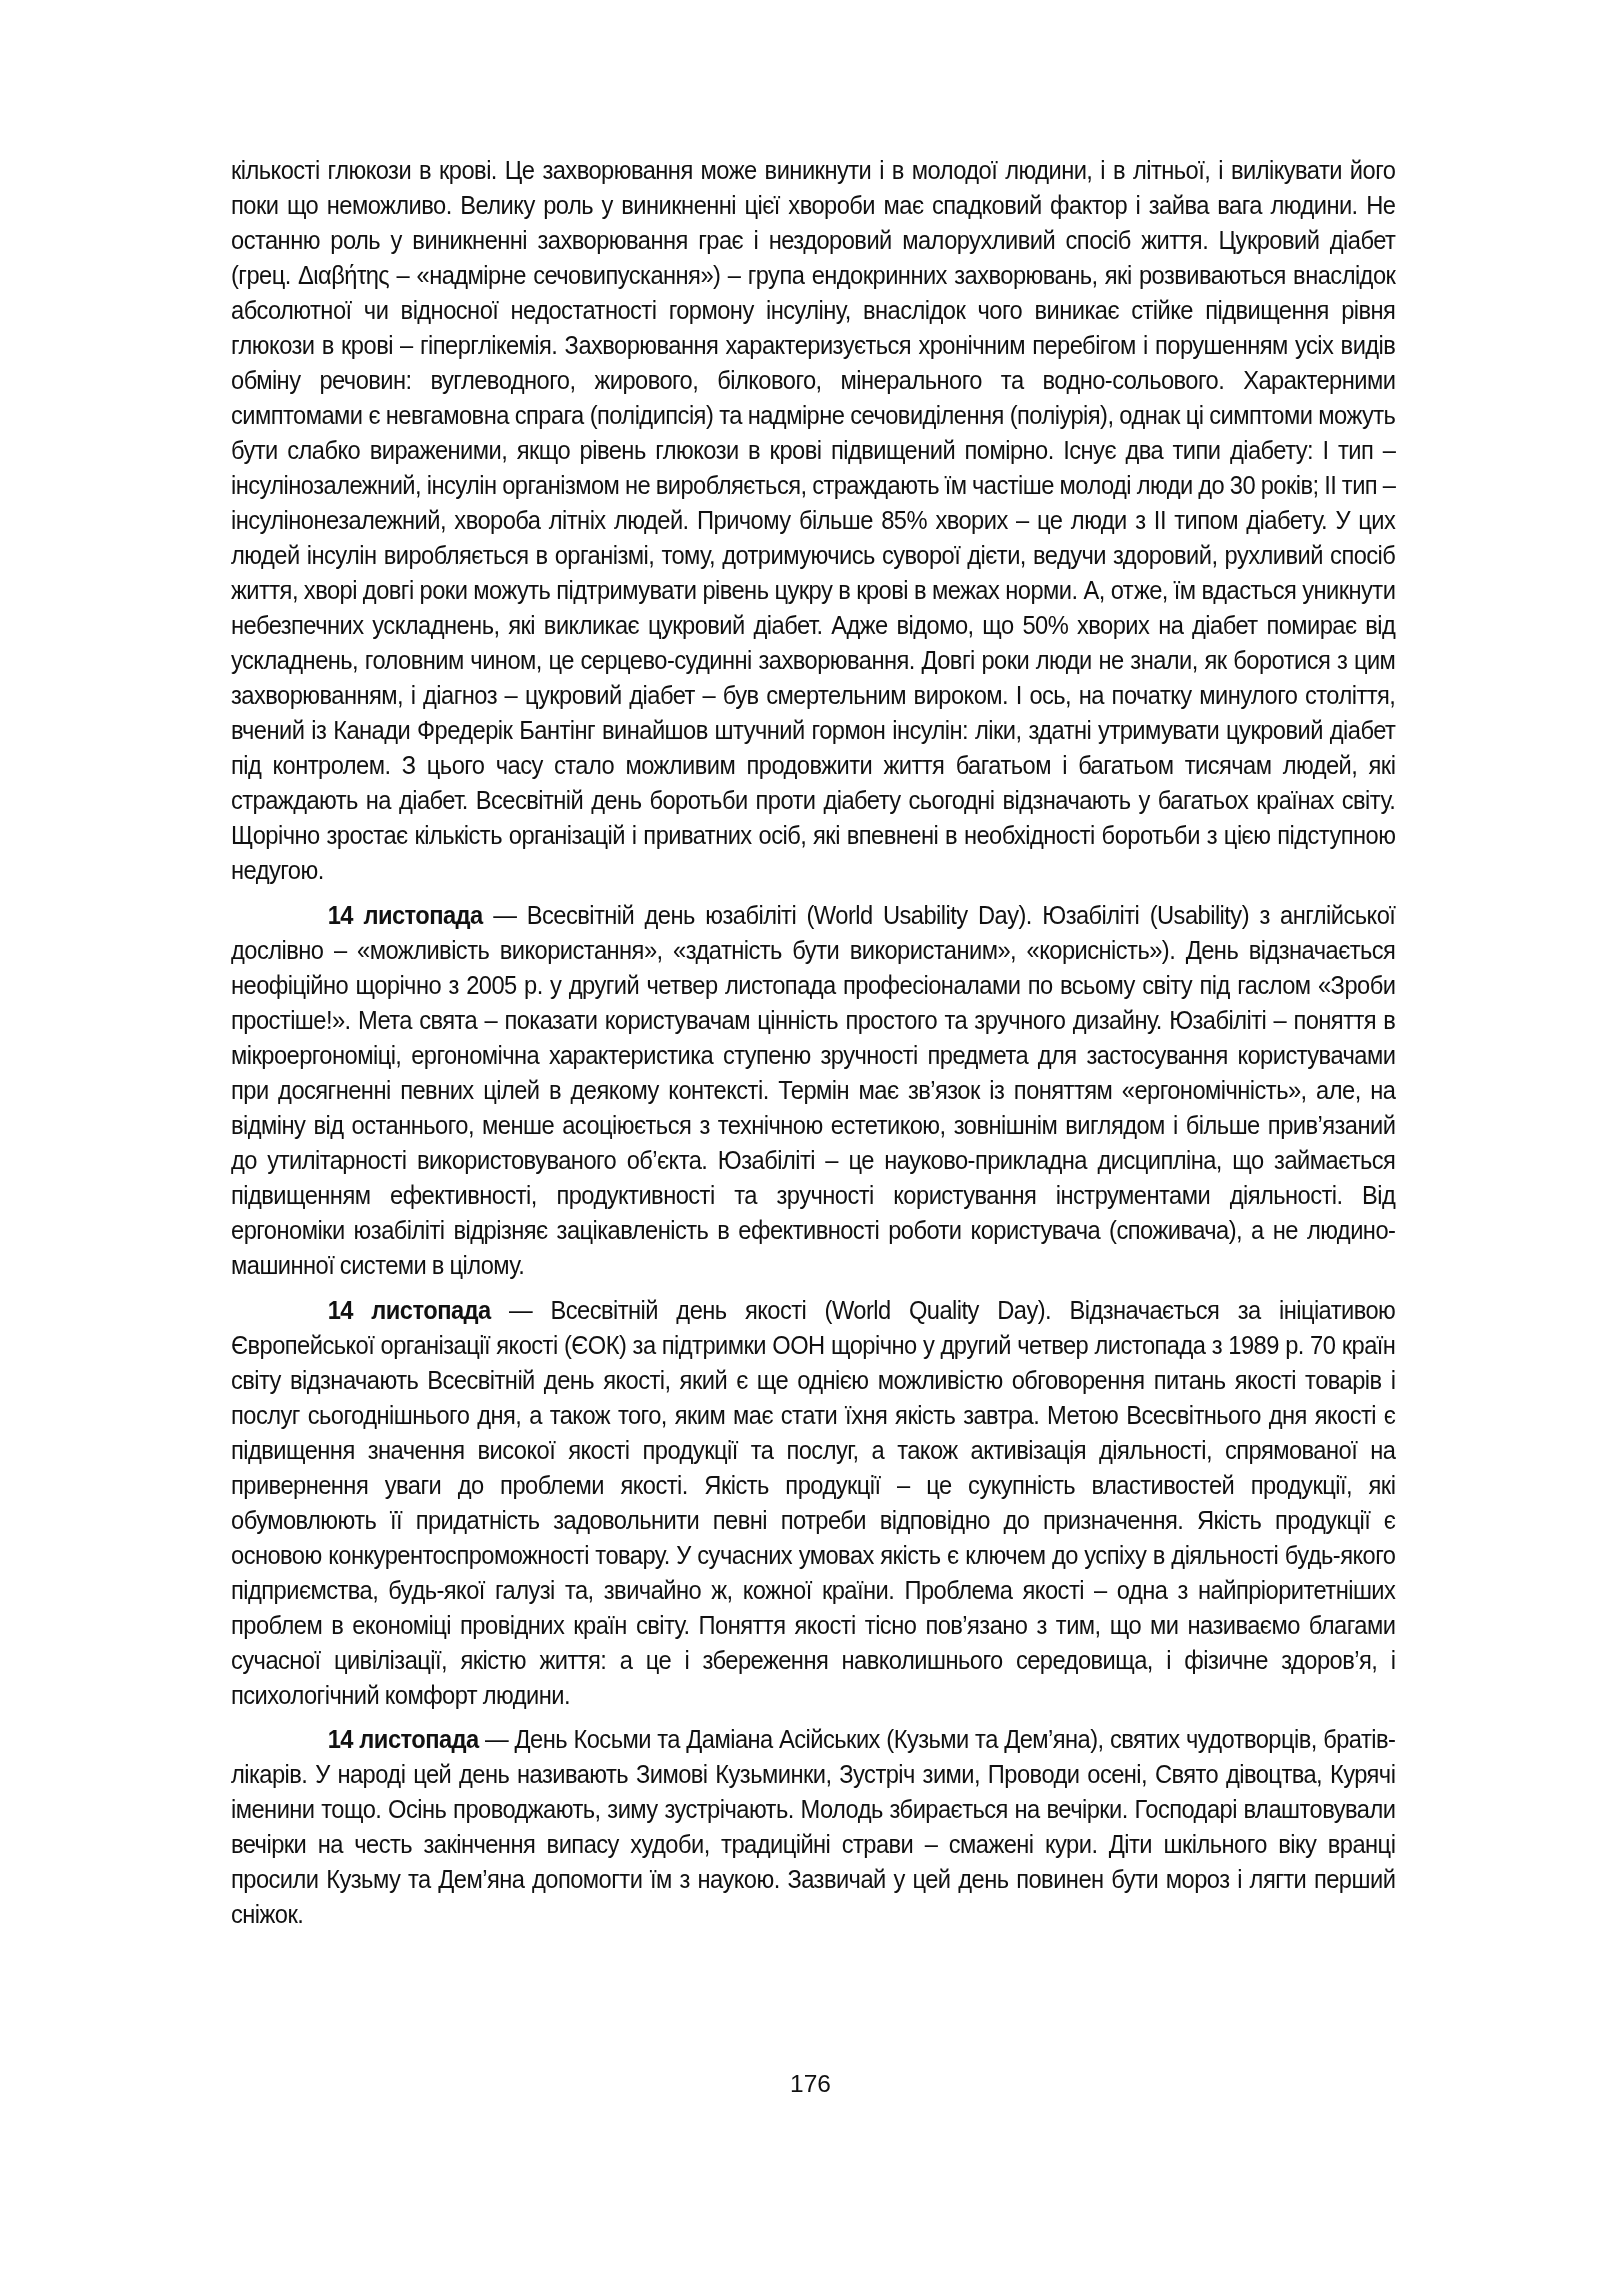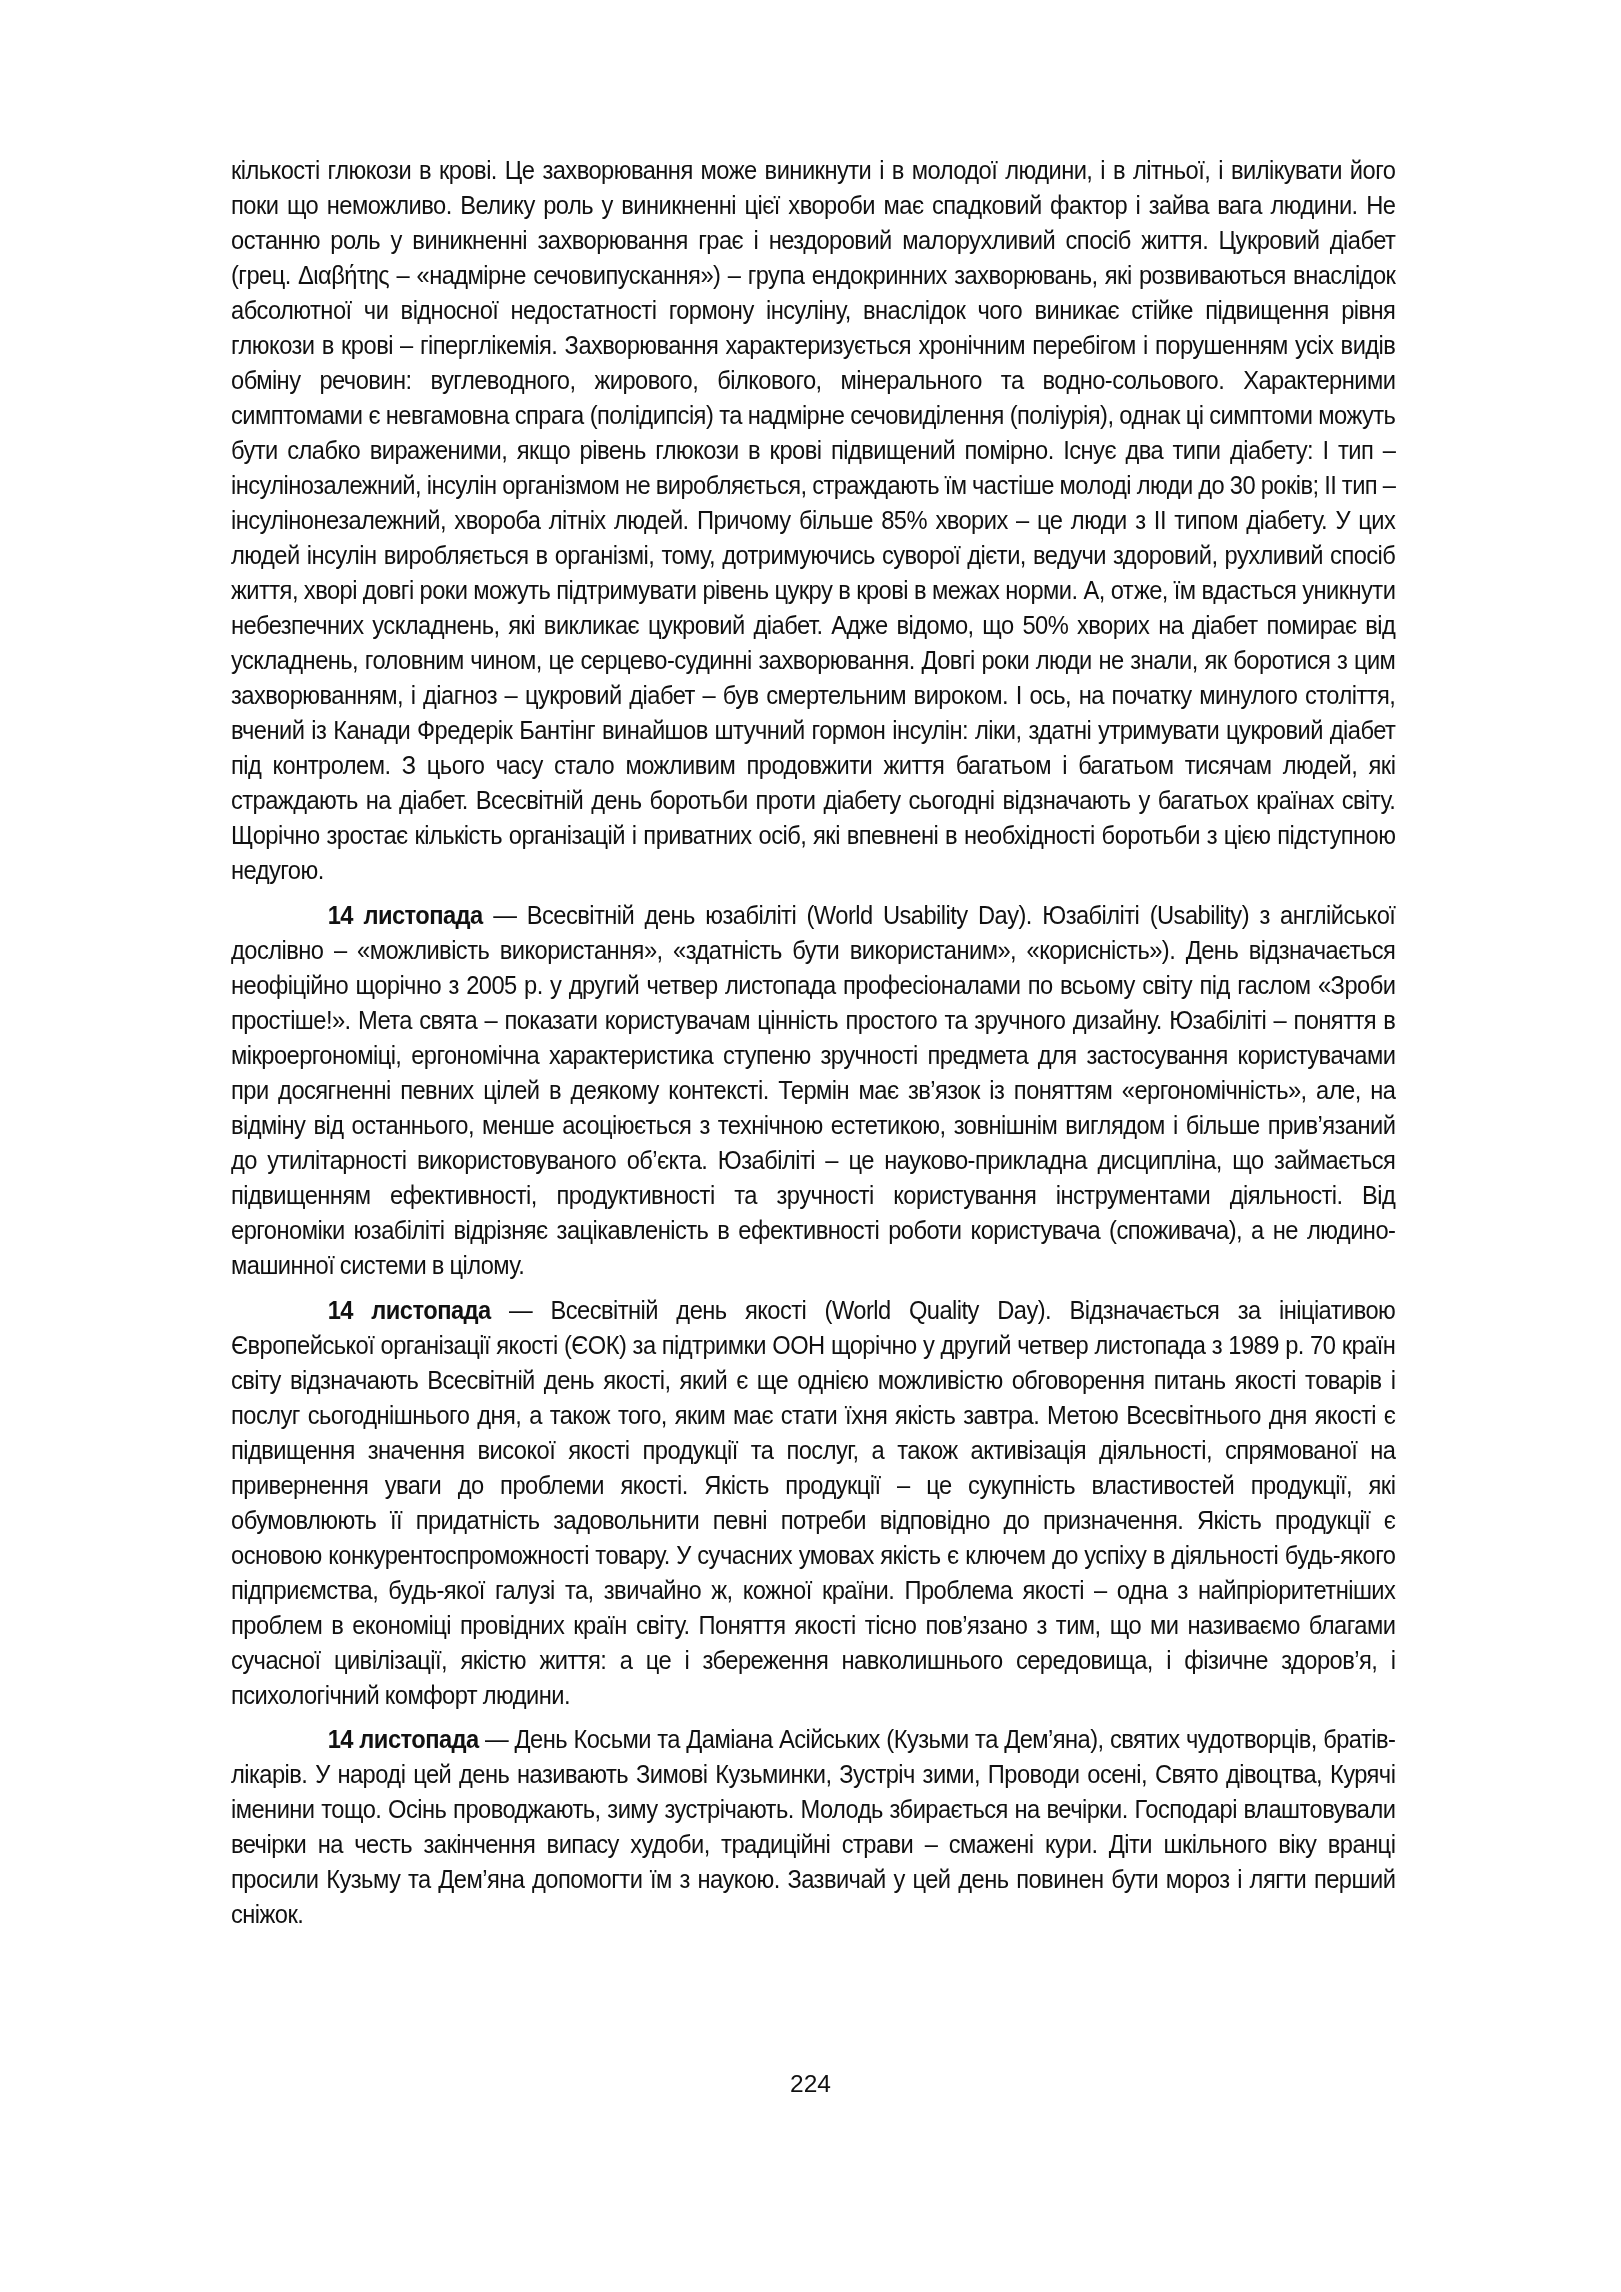--- a/index.html
+++ b/index.html
@@ -33,14 +33,14 @@
     </p>
     <p class="para indented">
       <span class="date">14 листопада</span><span> — </span><span>Всесвітній день якості (World Quality Day). Відзначається за ініціативою Європейської організації якості (ЄОК) за підтримки ООН щорічно у другий четвер листопада з 1989 р. 70 країн світу відзначають Всесвітній день якості, який є ще однією можливістю обговорення питань якості товарів і послуг сьогоднішнього дня, а також того, яким має стати їхня якість завтра. Метою Всесвітнього дня якості є підвищення значення високої якості продукції та послуг, а також активізація діяльності, спрямованої на привернення уваги до проблеми якості. Якість продукції – це сукупність властивостей продукції, які обумовлюють її придатність задовольнити певні потреби відповідно до призначення. Якість продукції є основою конкурентоспроможності товару. У сучасних умовах якість є ключем до успіху в діяльності будь-якого підприємства, будь-якої галузі та, звичайно ж, кожної країни. Проблема якості – одна з найпріоритетніших проблем в економіці провідних країн світу. Поняття якості тісно пов’язано з тим, що ми називаємо благами сучасної цивілізації, якістю життя: а це і збереження навколишнього середовища, і фізичне здоров’я, і психологічний комфорт людини.</span>
     </p>
     <p class="para indented">
       <span class="date">14 листопада</span><span> — </span><span>День Косьми та Даміана Асійських (Кузьми та Дем’яна), святих чудотворців, братів-лікарів. У народі цей день називають Зимові Кузьминки, Зустріч зими, Проводи осені, Свято дівоцтва, Курячі іменини тощо. Осінь проводжають, зиму зустрічають. Молодь збирається на вечірки. Господарі влаштовували вечірки на честь закінчення випасу худоби, традиційні страви – смажені кури. Діти шкільного віку вранці просили Кузьму та Дем’яна допомогти їм з наукою. Зазвичай у цей день повинен бути мороз і лягти перший сніжок.</span>
     </p>
   </div>
 </div>
 
-<div class="page-number">224</div>
+<div class="page-number">176</div>
 
 
 </body></html>

